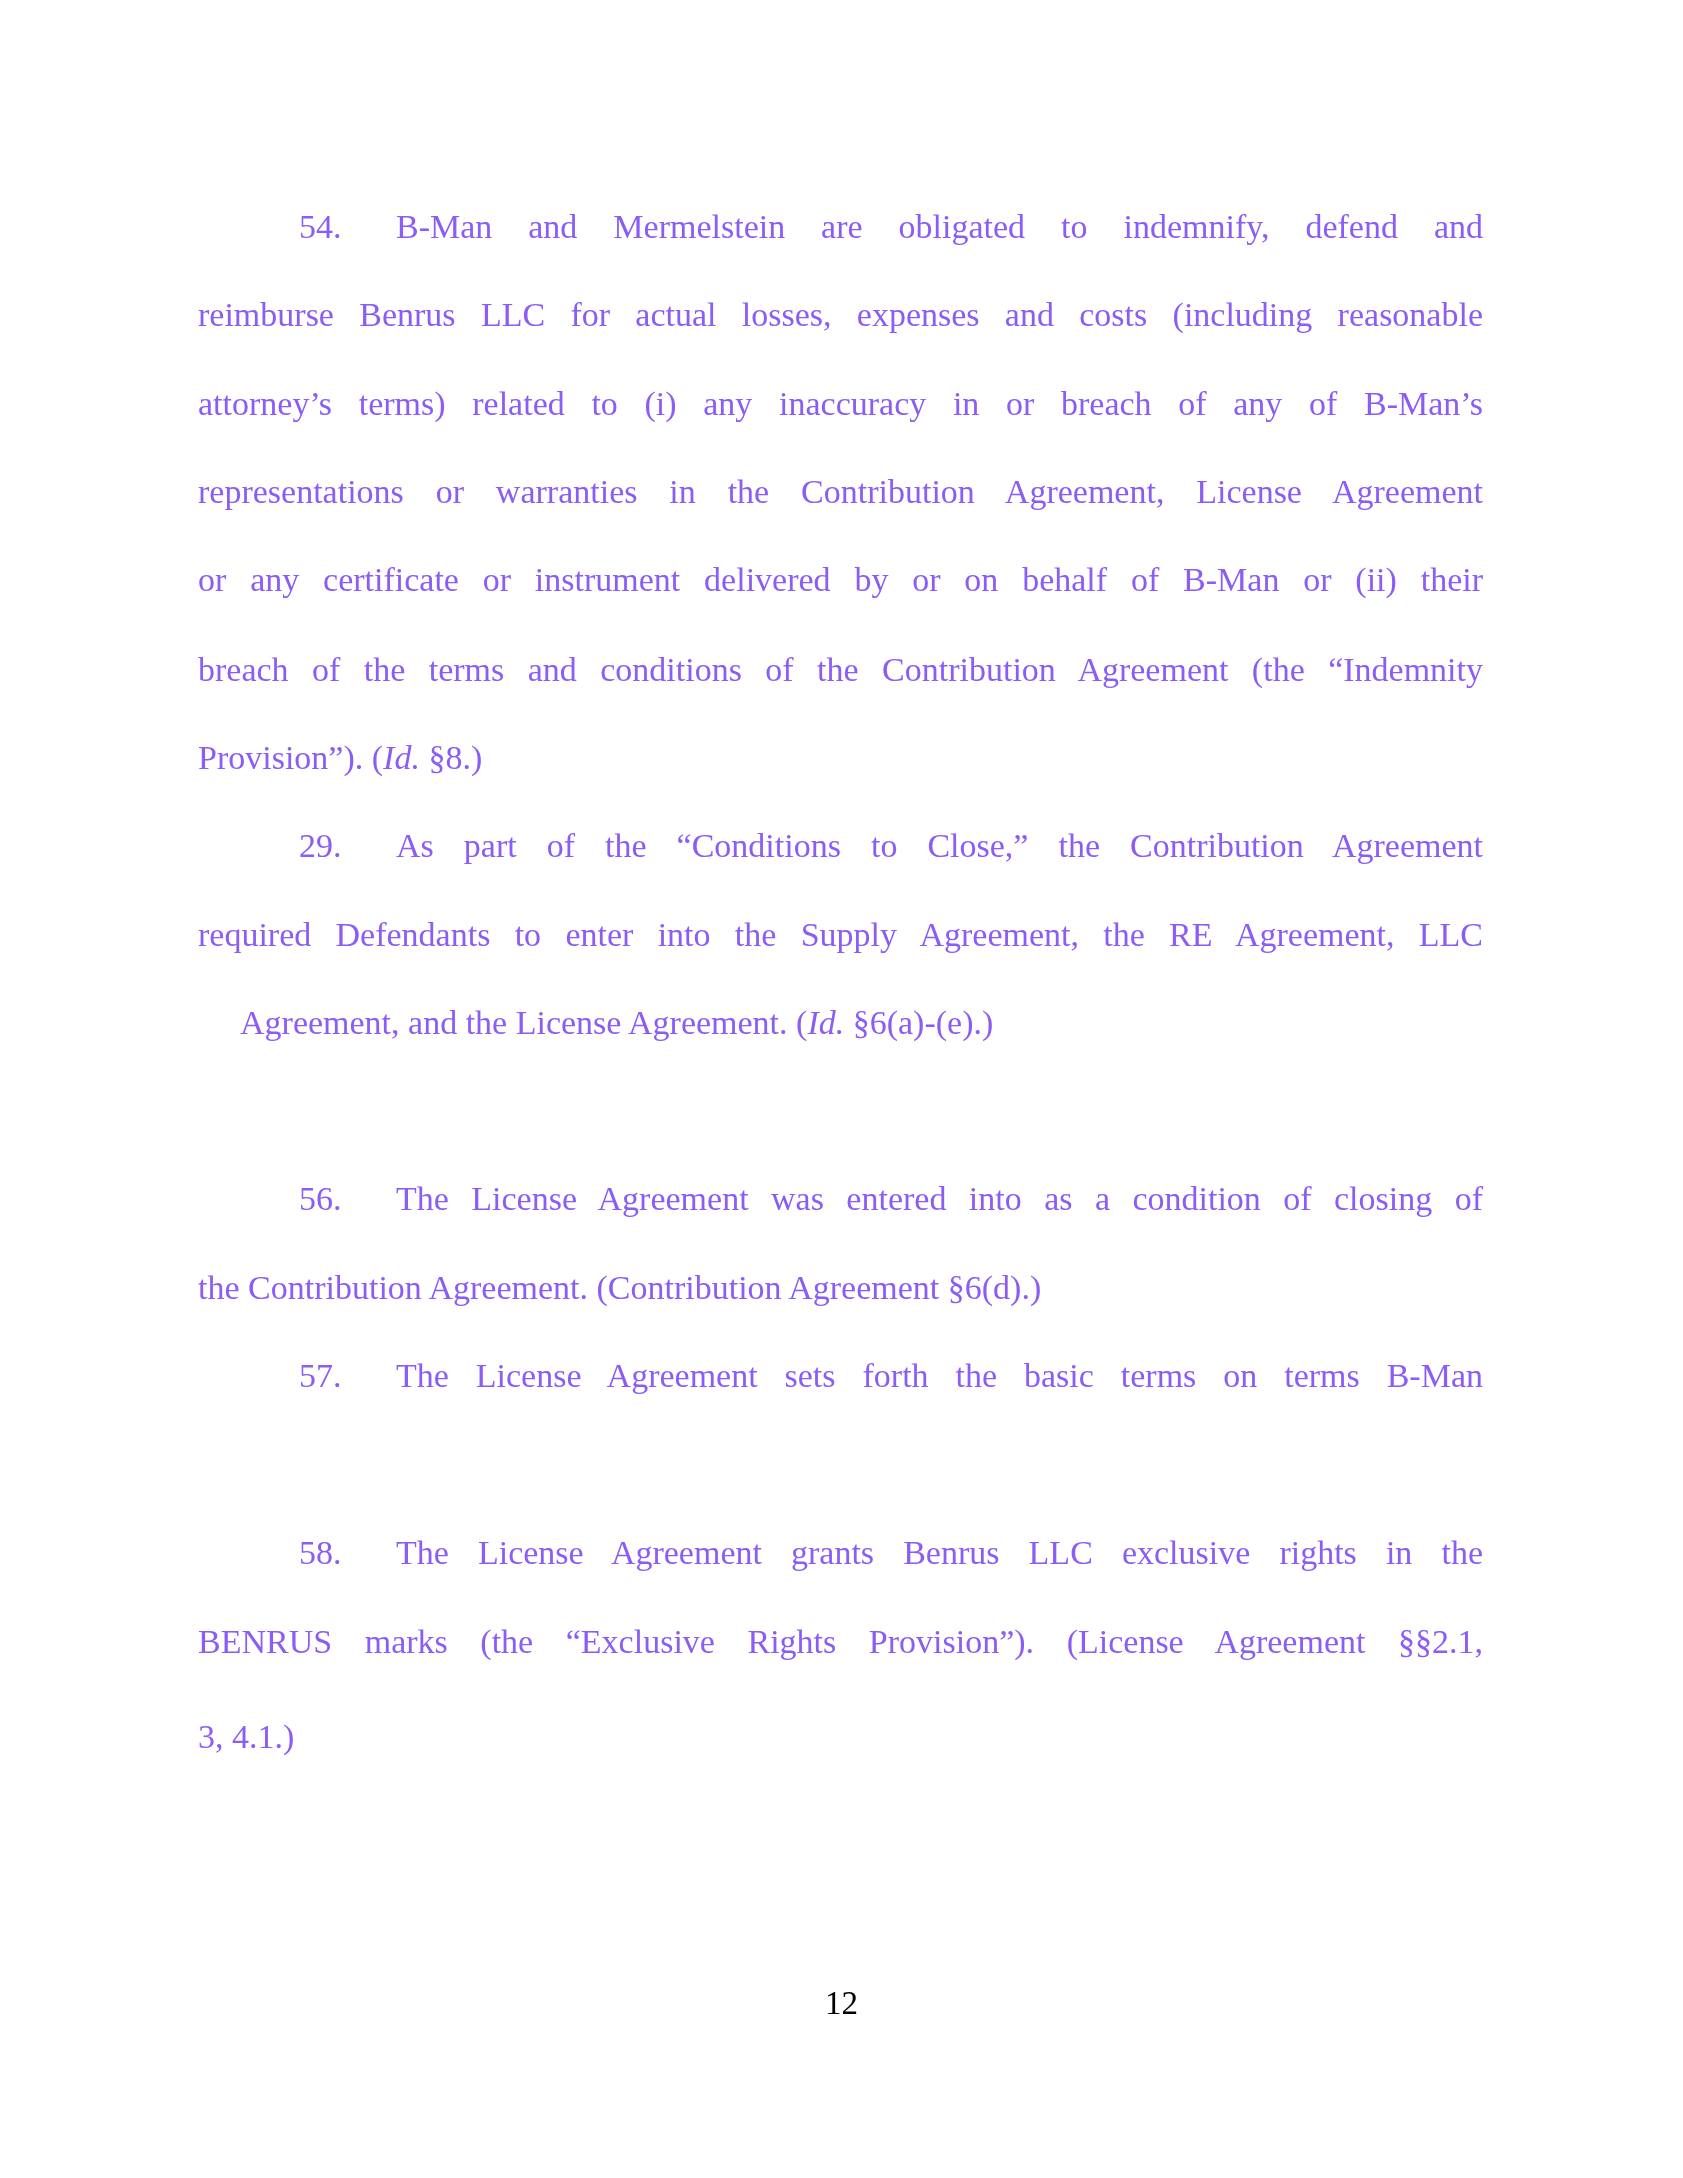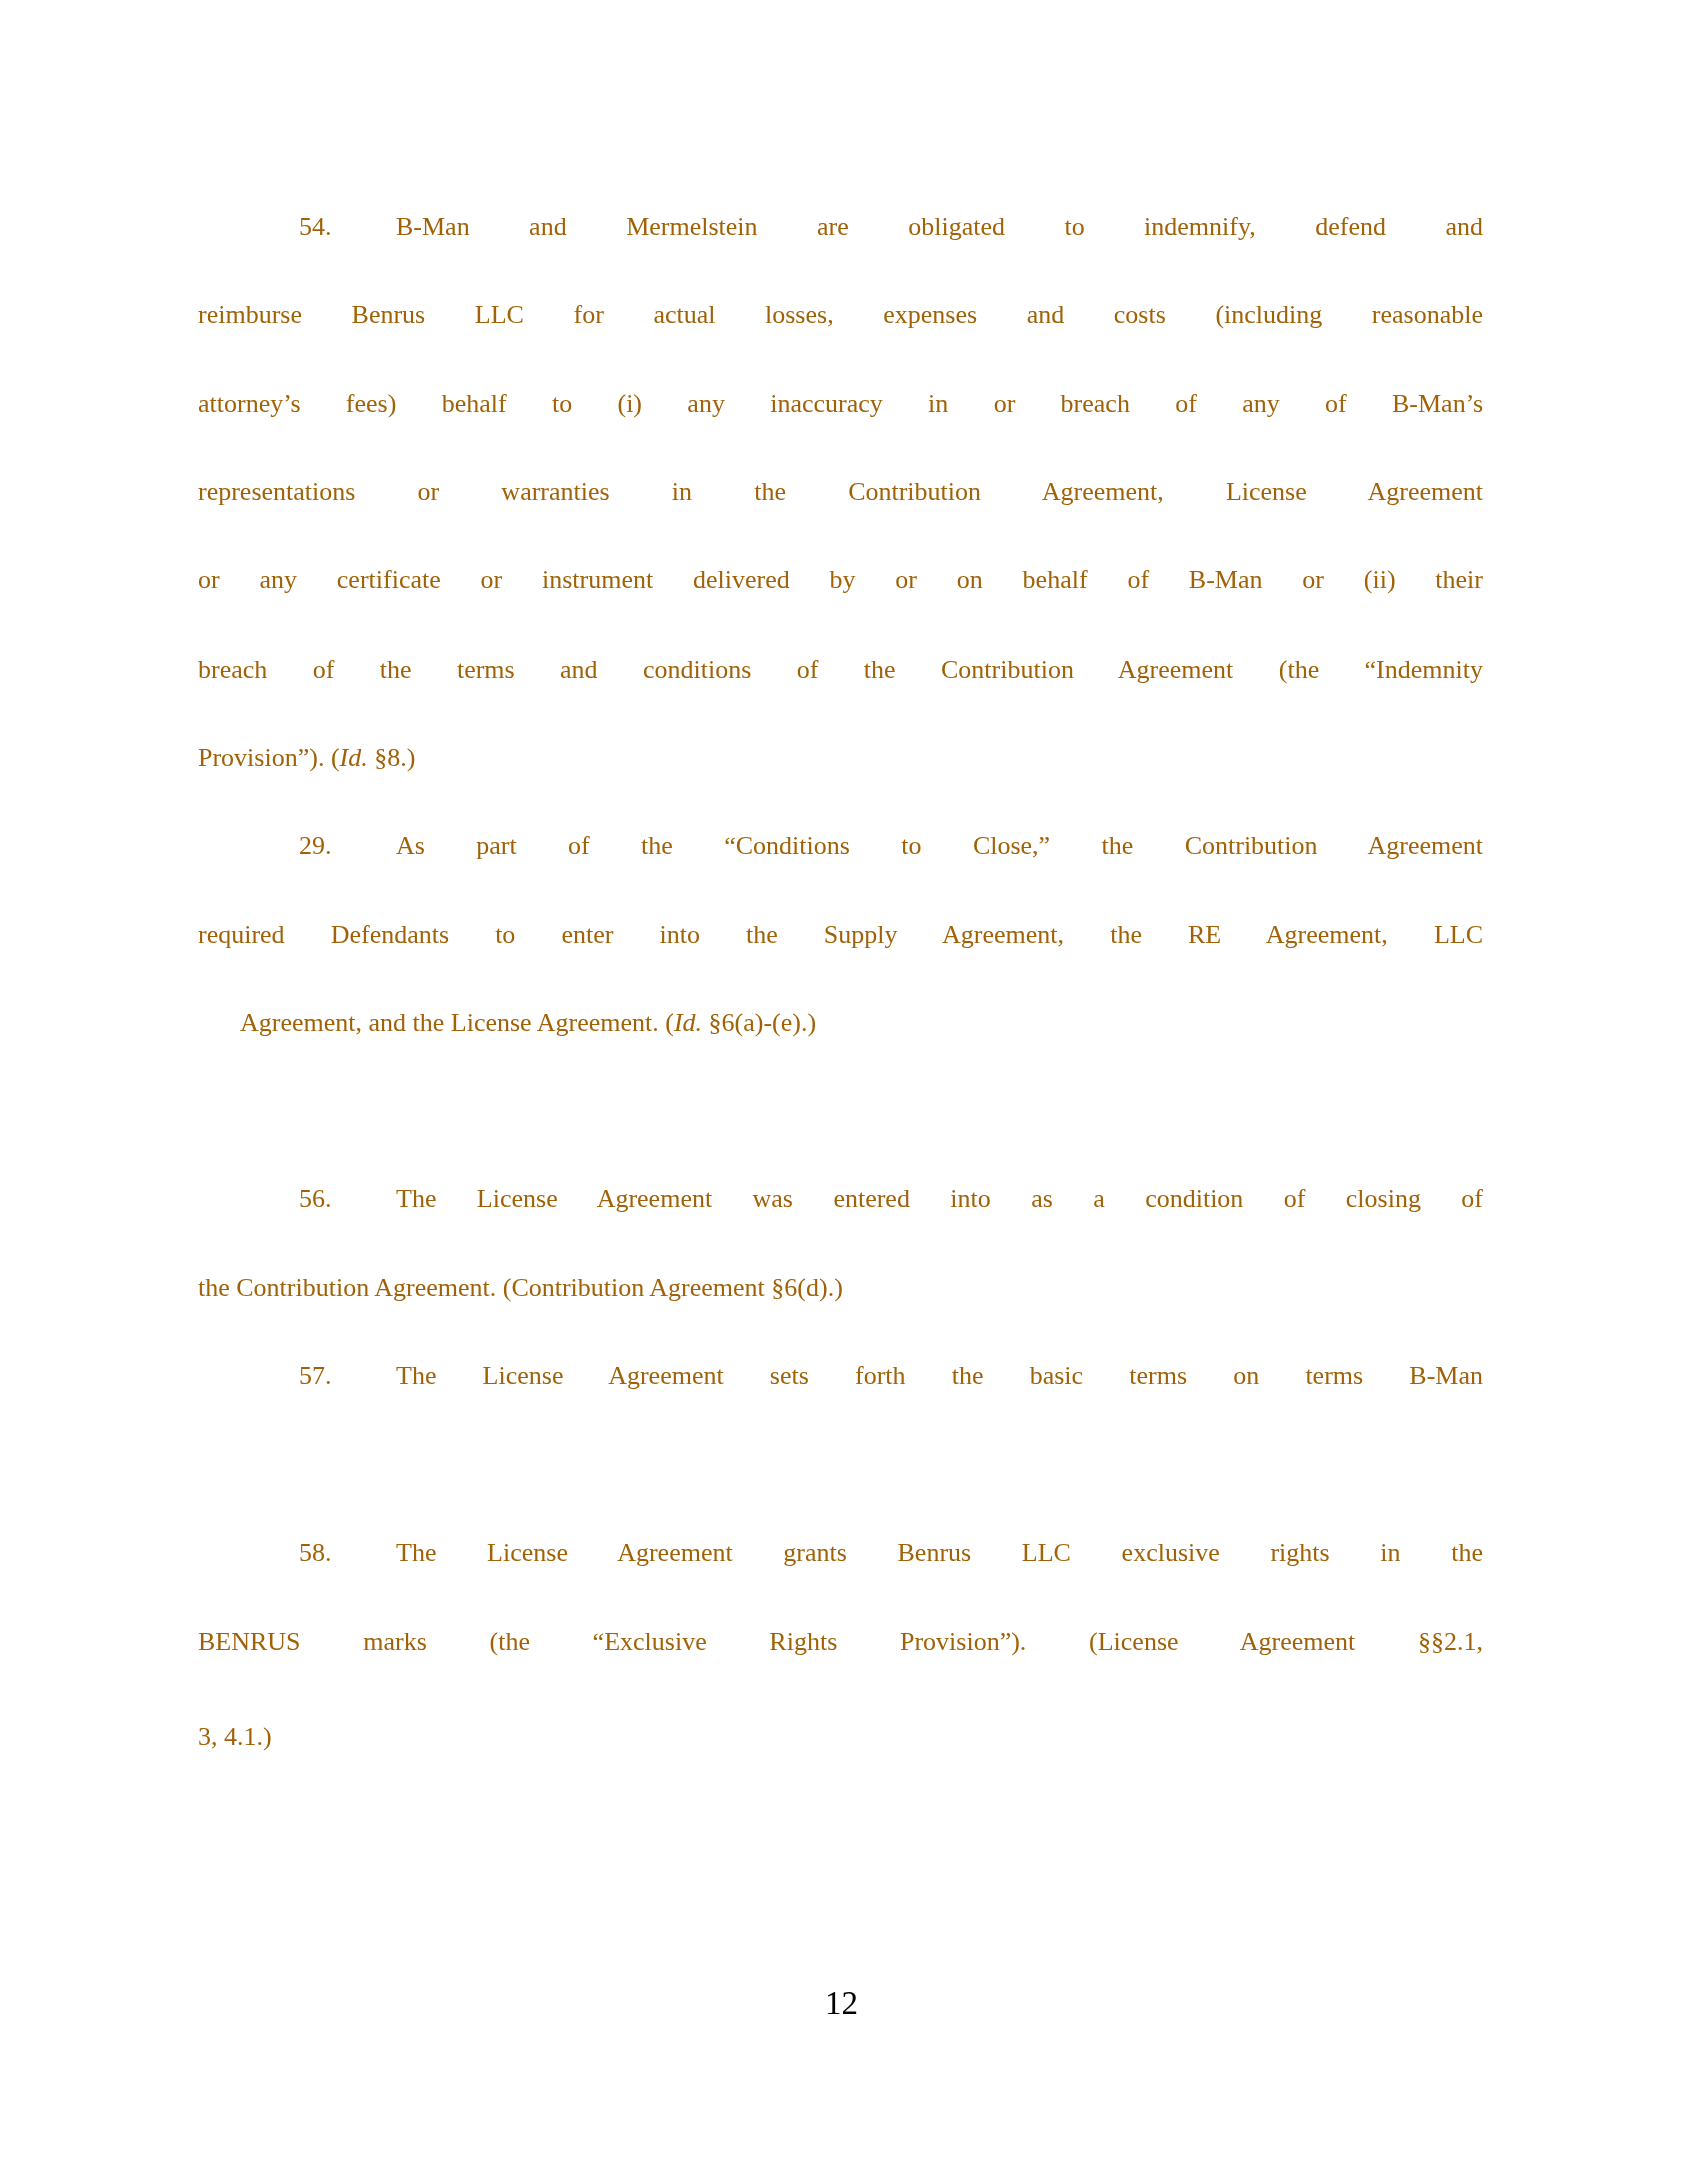--- a/index.html
+++ b/index.html
@@ -4,23 +4,23 @@
 <style>
   html, body { margin: 0; padding: 0; background: #ffffff; }
   body { width: 1683px; height: 2178px; position: relative; overflow: hidden; }
   .page { position: absolute; left: 0; top: 0; width: 1683px; height: 2178px; background: #fff; }
   .line {
     position: absolute;
     left: 198px;
     width: 1285px;
     height: 50px;
     font-family: "Liberation Serif", "DejaVu Serif", serif;
-    font-size: 26px;
+    font-size: 34px;
     line-height: 50px;
-    color: #a16207;
+    color: #8b5cf6;
     white-space: nowrap;
     text-align: justify;
     text-align-last: justify;
   }
   .line.last { text-align-last: left; }
   .line.first { left: 299px; width: 1184px; }
   .num { display: inline-block; width: 97px; text-align-last: left; }
   .heading { font-weight: bold; left: 297px; width: 891px; text-align-last: left; }
   .heading .num { width: 102px; }
   .pagenum {
@@ -31,21 +31,21 @@
   }
   i { font-style: italic; }
 </style>
 </head>
 <body>
 
 <div class="page">
 
   <div class="line first" style="top: 202px; white-space: normal;"><span class="num">54.</span><span>B-Man and Mermelstein are obligated to indemnify, defend and</span></div>
   <div class="line" style="top: 290px; white-space: normal;">reimburse Benrus LLC for actual losses, expenses and costs (including reasonable</div>
-  <div class="line" style="top: 379px; white-space: normal;">attorney’s fees) behalf to (i) any inaccuracy in or breach of any of B-Man’s</div>
+  <div class="line" style="top: 379px; white-space: normal;">attorney’s terms) related to (i) any inaccuracy in or breach of any of B-Man’s</div>
   <div class="line" style="top: 467px; white-space: normal;">representations or warranties in the Contribution Agreement, License Agreement</div>
   <div class="line" style="top: 555px; white-space: normal;">or any certificate or instrument delivered by or on behalf of B-Man or (ii) their</div>
   <div class="line" style="top: 645px; white-space: normal;">breach of the terms and conditions of the Contribution Agreement (the “Indemnity</div>
   <div class="line last" style="top: 733px; white-space: normal;"><span>Provision”).  (</span><i>Id.</i><span> §8.)</span></div>
 
   <div class="line first" style="top: 821px; white-space: normal;"><span class="num">29.</span><span>As part of the “Conditions to Close,” the Contribution Agreement</span></div>
   <div class="line" style="top: 910px; white-space: normal;">required Defendants to enter into the Supply Agreement, the RE Agreement, LLC</div>
   <div class="line last" style="top: 998px; white-space: normal; margin-left: 42px;"><span>Agreement, and the License Agreement.  (</span><i>Id.</i><span> §6(a)-(e).)</span></div>
 
 

